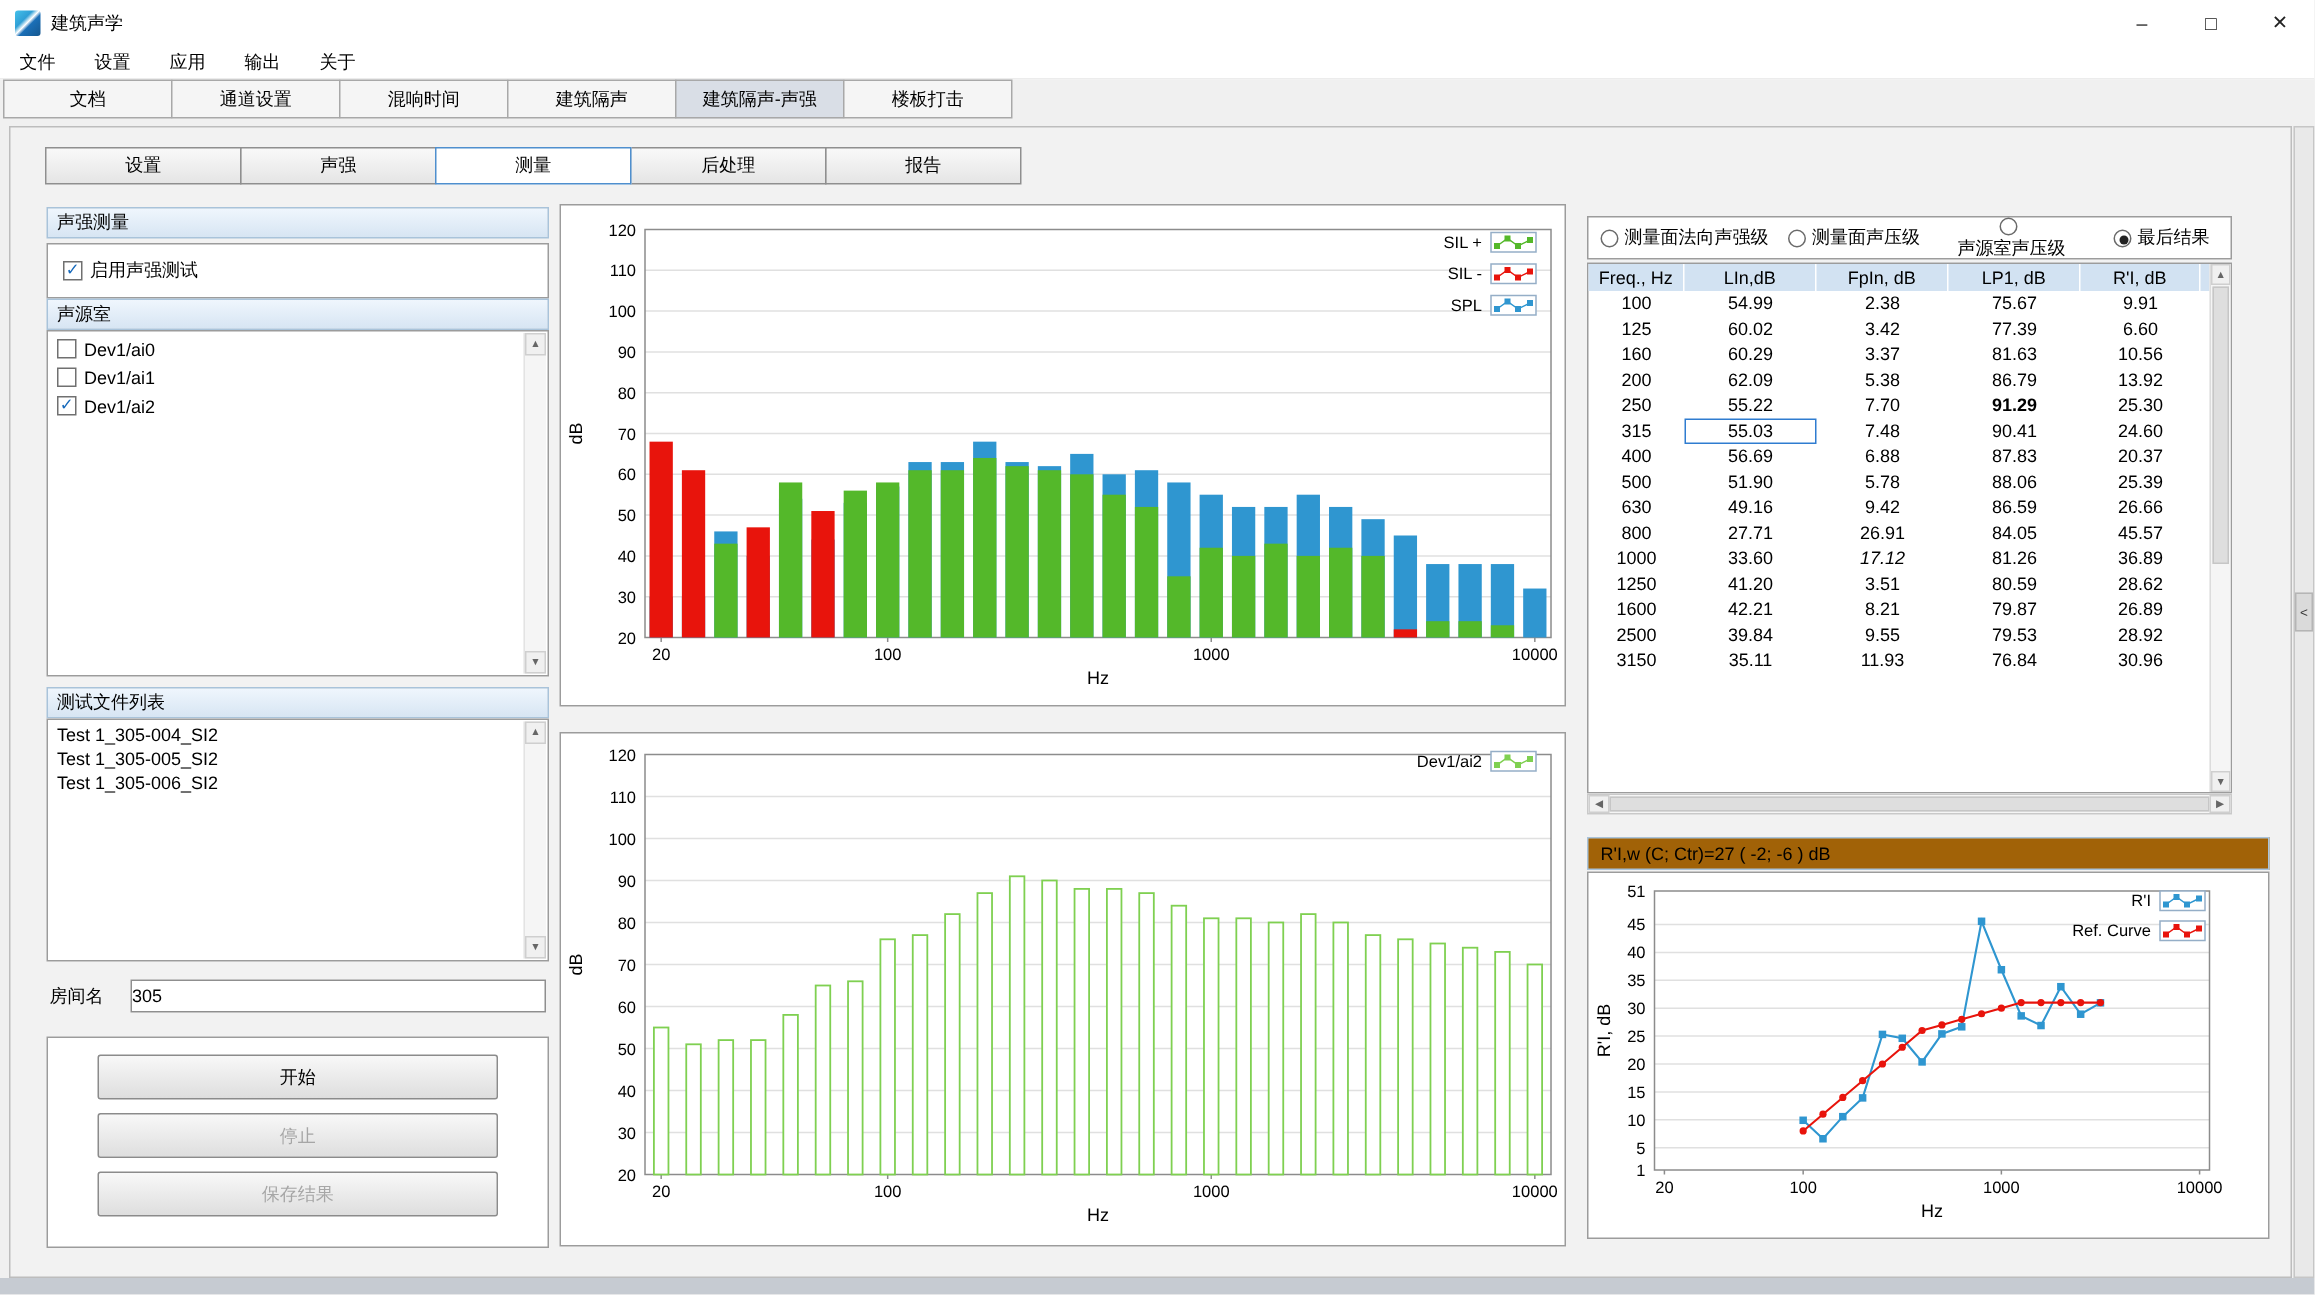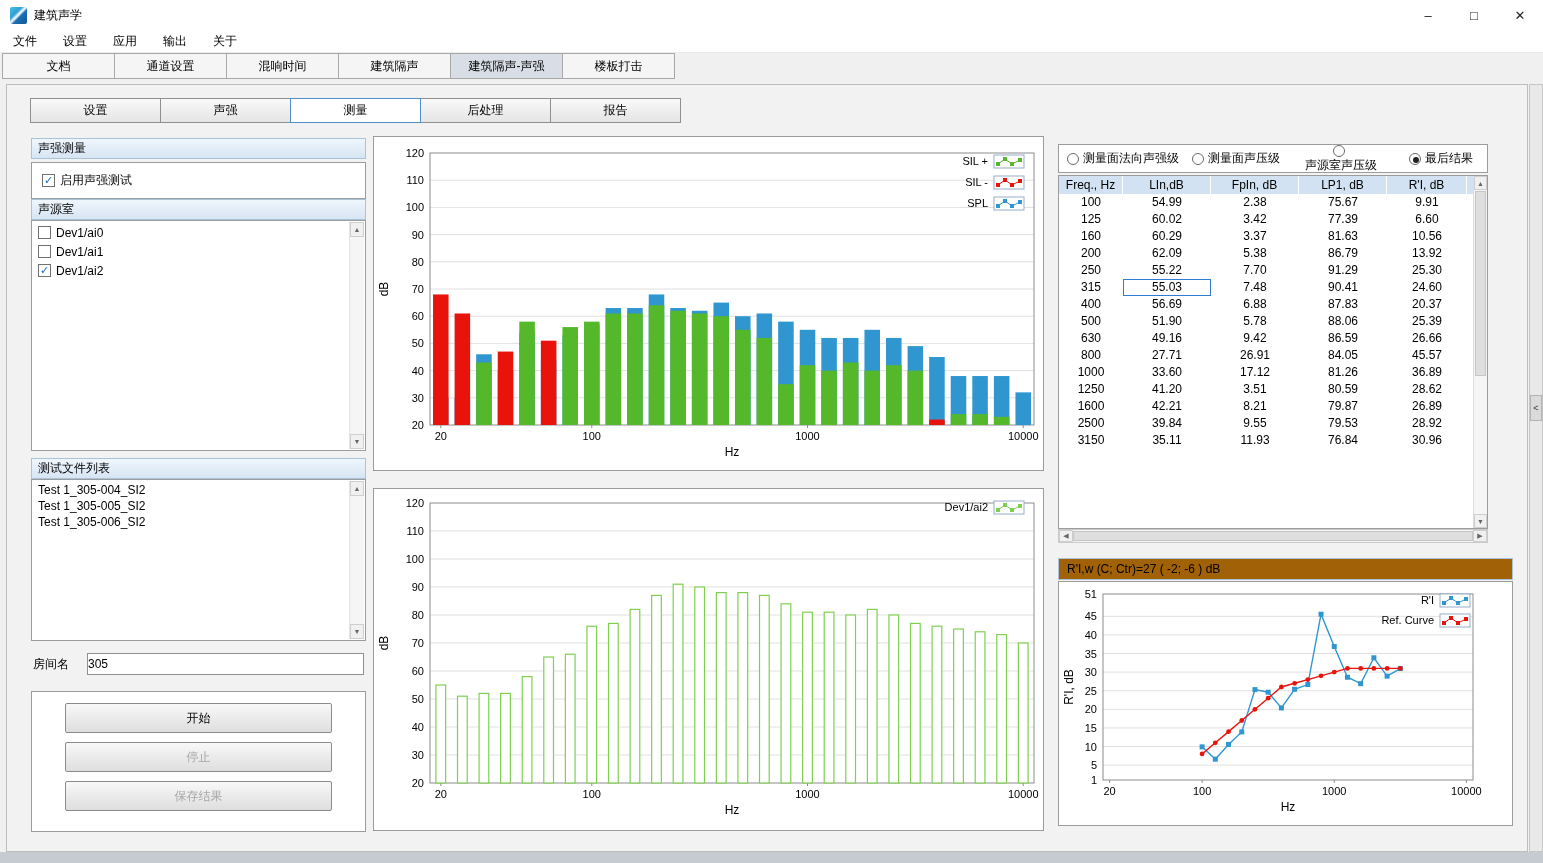--- a/index.html
+++ b/index.html
@@ -440,21 +440,21 @@
               <div class="td" style="width: 64px;">200</div>
               <div class="td" style="width: 88px;">62.09</div>
               <div class="td" style="width: 88px;">5.38</div>
               <div class="td" style="width: 88px;">86.79</div>
               <div class="td" style="width: 80px;">13.92</div>
             </div>
             <div class="tr">
               <div class="td" style="width: 64px;">250</div>
               <div class="td" style="width: 88px;">55.22</div>
               <div class="td" style="width: 88px;">7.70</div>
-              <div class="td" style="width: 88px;">91.29</div>
+              <div class="td" style="width: 88px; font-weight: bold;">91.29</div>
               <div class="td" style="width: 80px;">25.30</div>
             </div>
             <div class="tr">
               <div class="td" style="width: 64px;">315</div>
               <div class="td sel" style="width: 88px;">55.03</div>
               <div class="td" style="width: 88px;">7.48</div>
               <div class="td" style="width: 88px;">90.41</div>
               <div class="td" style="width: 80px;">24.60</div>
             </div>
             <div class="tr">
@@ -481,21 +481,21 @@
             <div class="tr">
               <div class="td" style="width: 64px;">800</div>
               <div class="td" style="width: 88px;">27.71</div>
               <div class="td" style="width: 88px;">26.91</div>
               <div class="td" style="width: 88px;">84.05</div>
               <div class="td" style="width: 80px;">45.57</div>
             </div>
             <div class="tr">
               <div class="td" style="width: 64px;">1000</div>
               <div class="td" style="width: 88px;">33.60</div>
-              <div class="td" style="width: 88px;">17.12</div>
+              <div class="td" style="width: 88px; font-style: italic;">17.12</div>
               <div class="td" style="width: 88px;">81.26</div>
               <div class="td" style="width: 80px;">36.89</div>
             </div>
             <div class="tr">
               <div class="td" style="width: 64px;">1250</div>
               <div class="td" style="width: 88px;">41.20</div>
               <div class="td" style="width: 88px;">3.51</div>
               <div class="td" style="width: 88px;">80.59</div>
               <div class="td" style="width: 80px;">28.62</div>
             </div>

